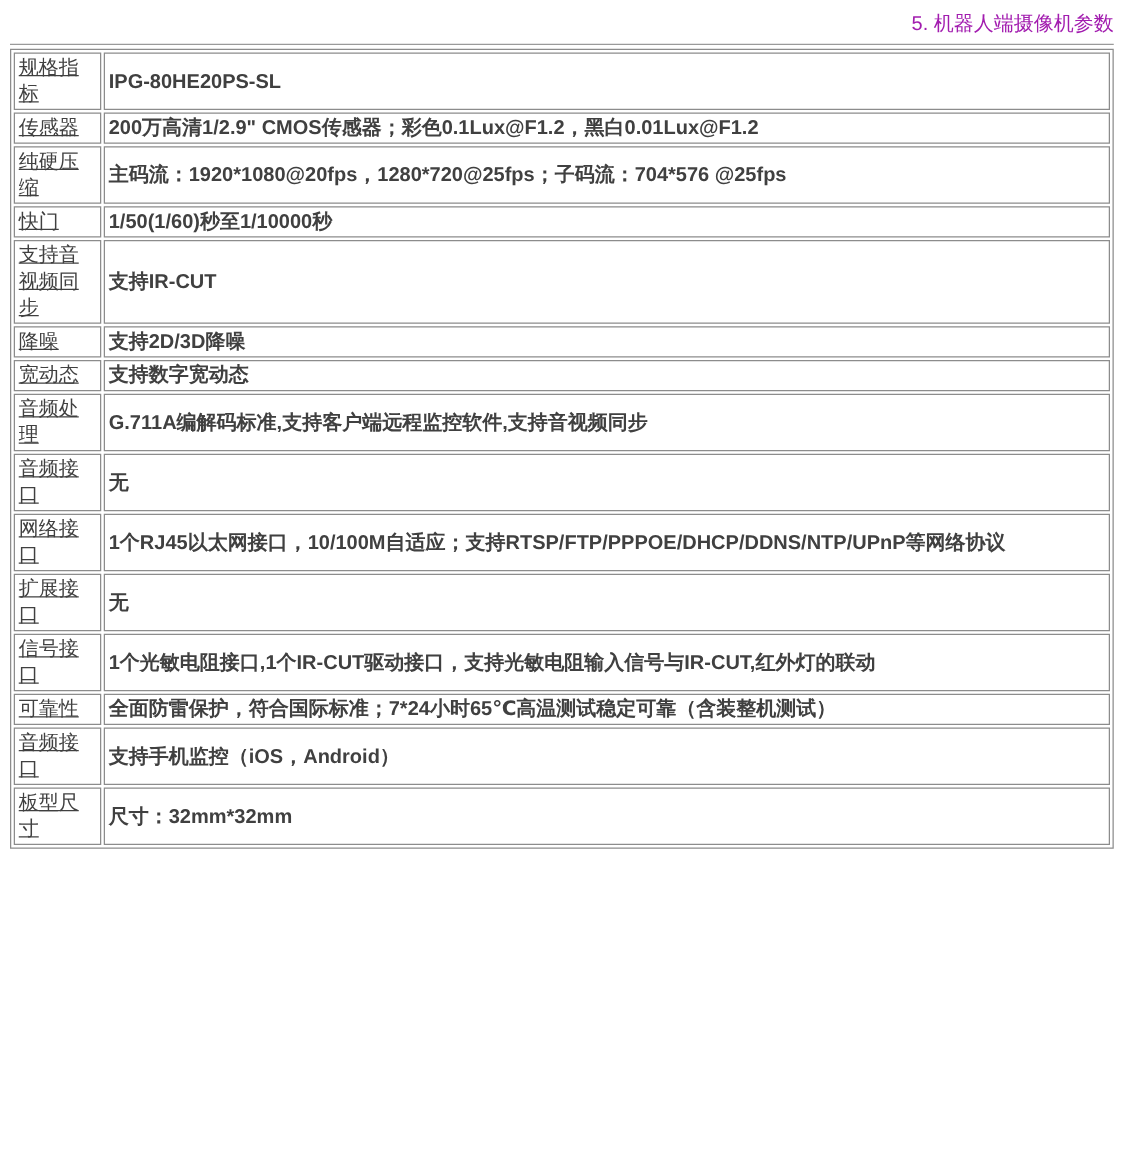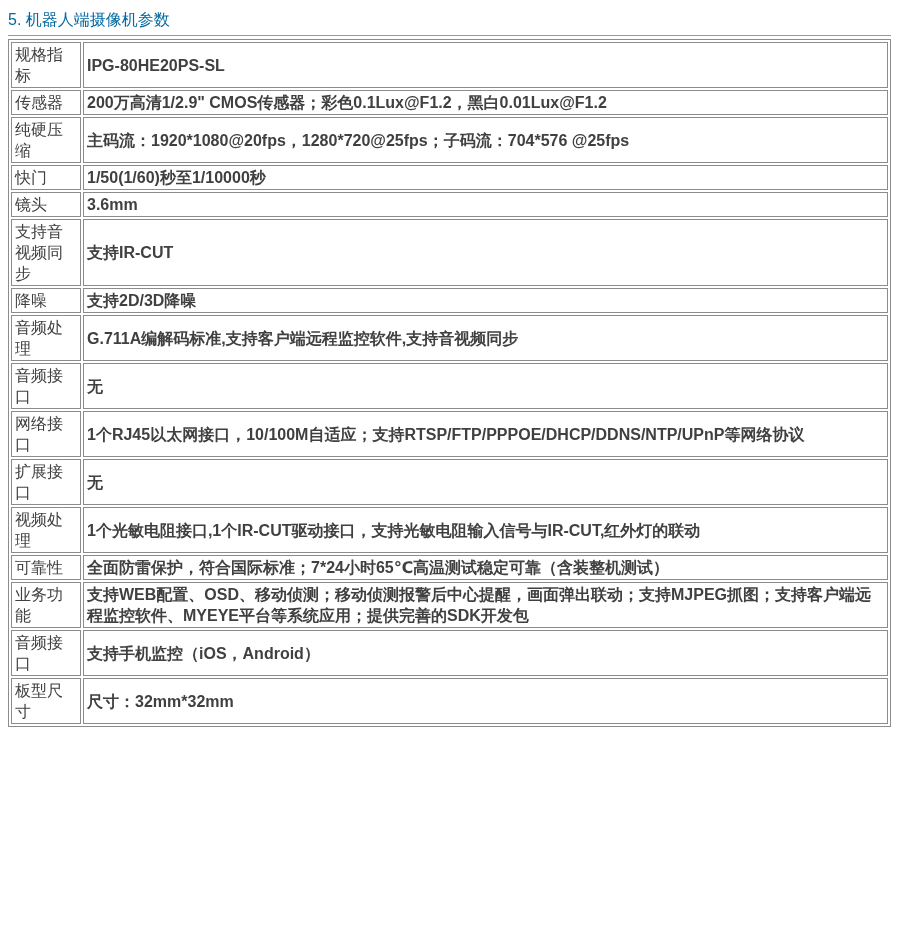--- a/index.html
+++ b/index.html
@@ -13,22 +13,23 @@
     color: #404040;
     box-sizing: border-box;
     padding: 8px;
   }
   .page-title {
     margin: 0;
     padding: 2px 0 6px 0;
     font-size: 16px;
     font-weight: normal;
     line-height: 19px;
-    color: #0369a1;
+    color: #a21caf;
     border-bottom: 1px solid #9a9a9a;
+    text-align: right;
   }
   table.spec-table {
     margin-top: 3px;
     width: 883px;
     border-collapse: separate;
     border-spacing: 2px;
     border: 1px solid #8c8c8c;
     table-layout: fixed;
   }
   table.spec-table td {
@@ -36,20 +37,21 @@
     padding: 1px 3px;
     font-size: 16px;
     line-height: 21px;
     vertical-align: middle;
     color: #404040;
     word-break: break-word;
     overflow-wrap: break-word;
   }
   td.label-cell {
     width: 62px;
+    text-decoration: underline;
   }
   td.value-cell {
     width: auto;
     font-weight: bold;
   }
 </style>
 </head>
 <body>
 
 <div class="page">
@@ -67,58 +69,54 @@
         </tr>
         <tr>
           <td class="label-cell">纯硬压缩</td>
           <td class="value-cell">主码流：1920*1080@20fps，1280*720@25fps；子码流：704*576 @25fps</td>
         </tr>
         <tr>
           <td class="label-cell">快门</td>
           <td class="value-cell">1/50(1/60)秒至1/10000秒</td>
         </tr>
         <tr>
-          <td class="label-cell">镜头</td>
-          <td class="value-cell">3.6mm</td>
-        </tr>
-        <tr>
           <td class="label-cell">支持音视频同步</td>
           <td class="value-cell">支持IR-CUT</td>
         </tr>
         <tr>
           <td class="label-cell">降噪</td>
           <td class="value-cell">支持2D/3D降噪</td>
+        </tr>
+        <tr>
+          <td class="label-cell">宽动态</td>
+          <td class="value-cell">支持数字宽动态</td>
         </tr>
         <tr>
           <td class="label-cell">音频处理</td>
           <td class="value-cell">G.711A编解码标准,支持客户端远程监控软件,支持音视频同步</td>
         </tr>
         <tr>
           <td class="label-cell">音频接口</td>
           <td class="value-cell">无</td>
         </tr>
         <tr>
           <td class="label-cell">网络接口</td>
           <td class="value-cell">1个RJ45以太网接口，10/100M自适应；支持RTSP/FTP/PPPOE/DHCP/DDNS/NTP/UPnP等网络协议</td>
         </tr>
         <tr>
           <td class="label-cell">扩展接口</td>
           <td class="value-cell">无</td>
         </tr>
         <tr>
-          <td class="label-cell">视频处理</td>
+          <td class="label-cell">信号接口</td>
           <td class="value-cell">1个光敏电阻接口,1个IR-CUT驱动接口，支持光敏电阻输入信号与IR-CUT,红外灯的联动</td>
         </tr>
         <tr>
           <td class="label-cell">可靠性</td>
           <td class="value-cell">全面防雷保护，符合国际标准；7*24小时65℃高温测试稳定可靠（含装整机测试）</td>
-        </tr>
-        <tr>
-          <td class="label-cell">业务功能</td>
-          <td class="value-cell">支持WEB配置、OSD、移动侦测；移动侦测报警后中心提醒，画面弹出联动；支持MJPEG抓图；支持客户端远程监控软件、MYEYE平台等系统应用；提供完善的SDK开发包</td>
         </tr>
         <tr>
           <td class="label-cell">音频接口</td>
           <td class="value-cell">支持手机监控（iOS，Android）</td>
         </tr>
         <tr>
           <td class="label-cell">板型尺寸</td>
           <td class="value-cell">尺寸：32mm*32mm</td>
         </tr>
       </tbody>

